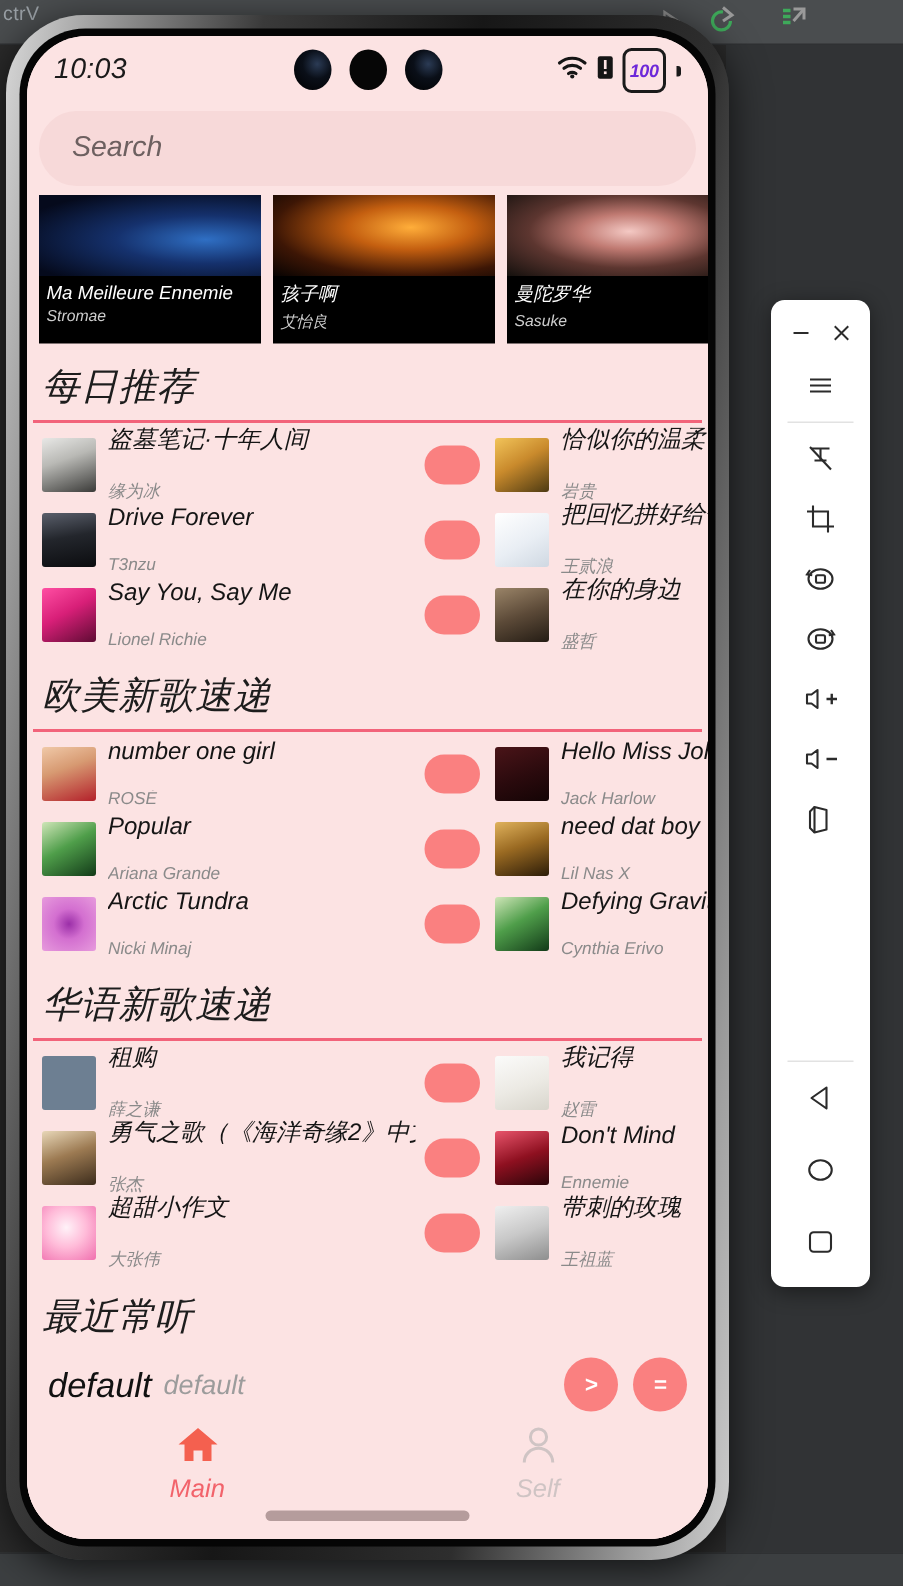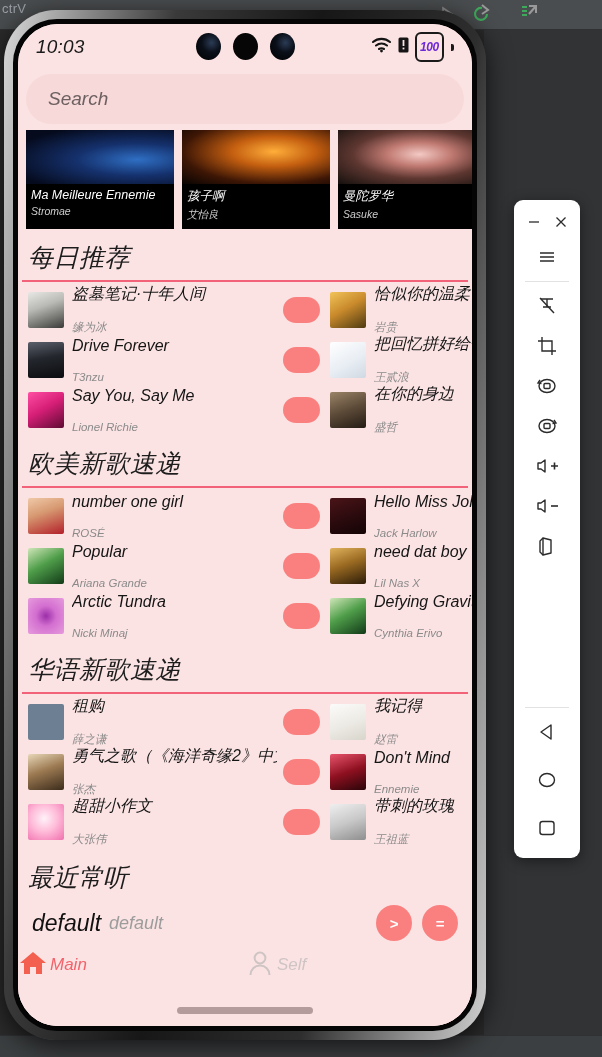--- a/index.html
+++ b/index.html
@@ -202,21 +202,21 @@
 
   
   #bottom-nav {
     position: absolute; left: 0; right: 0; bottom: 0;
     height: 82px;
     display: flex; align-items: flex-start;
     padding-top: 6px;
     background: #FCE3E3;
   }
   .nav-item {
-    flex: 1; display: flex; 
+    flex: 1; display: flex; flex-direction: column;
     align-items: center; gap: 2px;
   }
   .nav-label { font-size: 17px; }
   .nav-item.active .nav-label { color: #F2636B; }
   .nav-item.inactive .nav-label { color: #CFC4C4; }
   #home-indicator {
     position: absolute; left: 50%; transform: translateX(-50%);
     bottom: 12px; width: 136px; height: 7px; border-radius: 4px;
     background: #B59C9C;
   }

